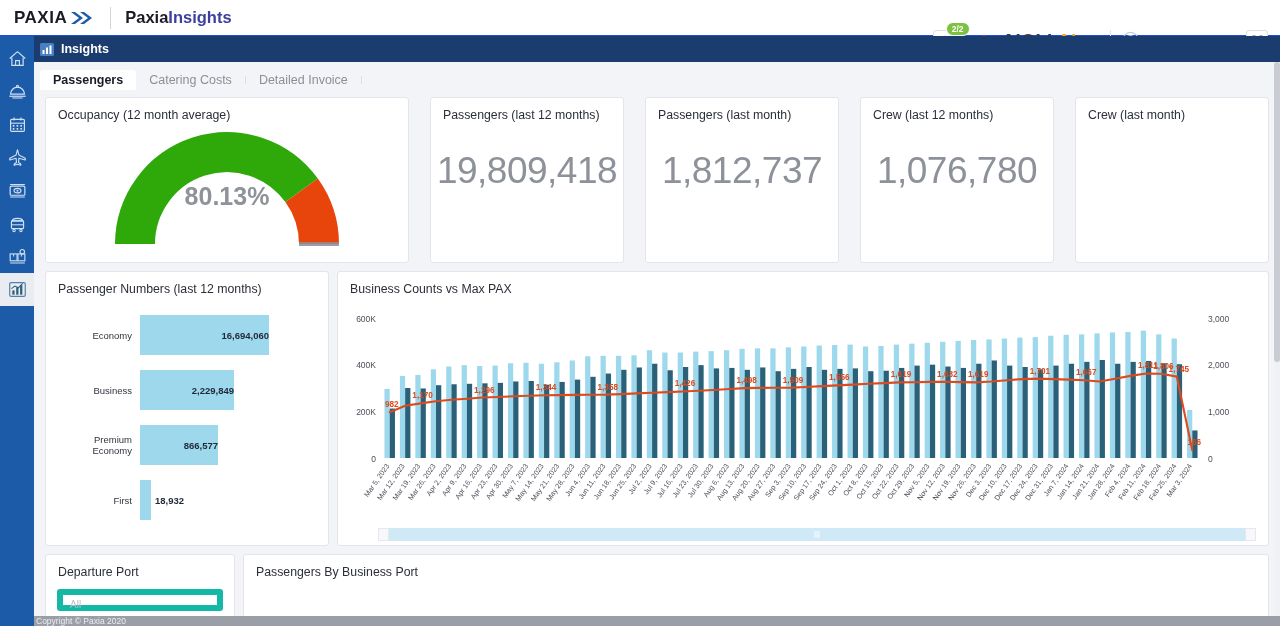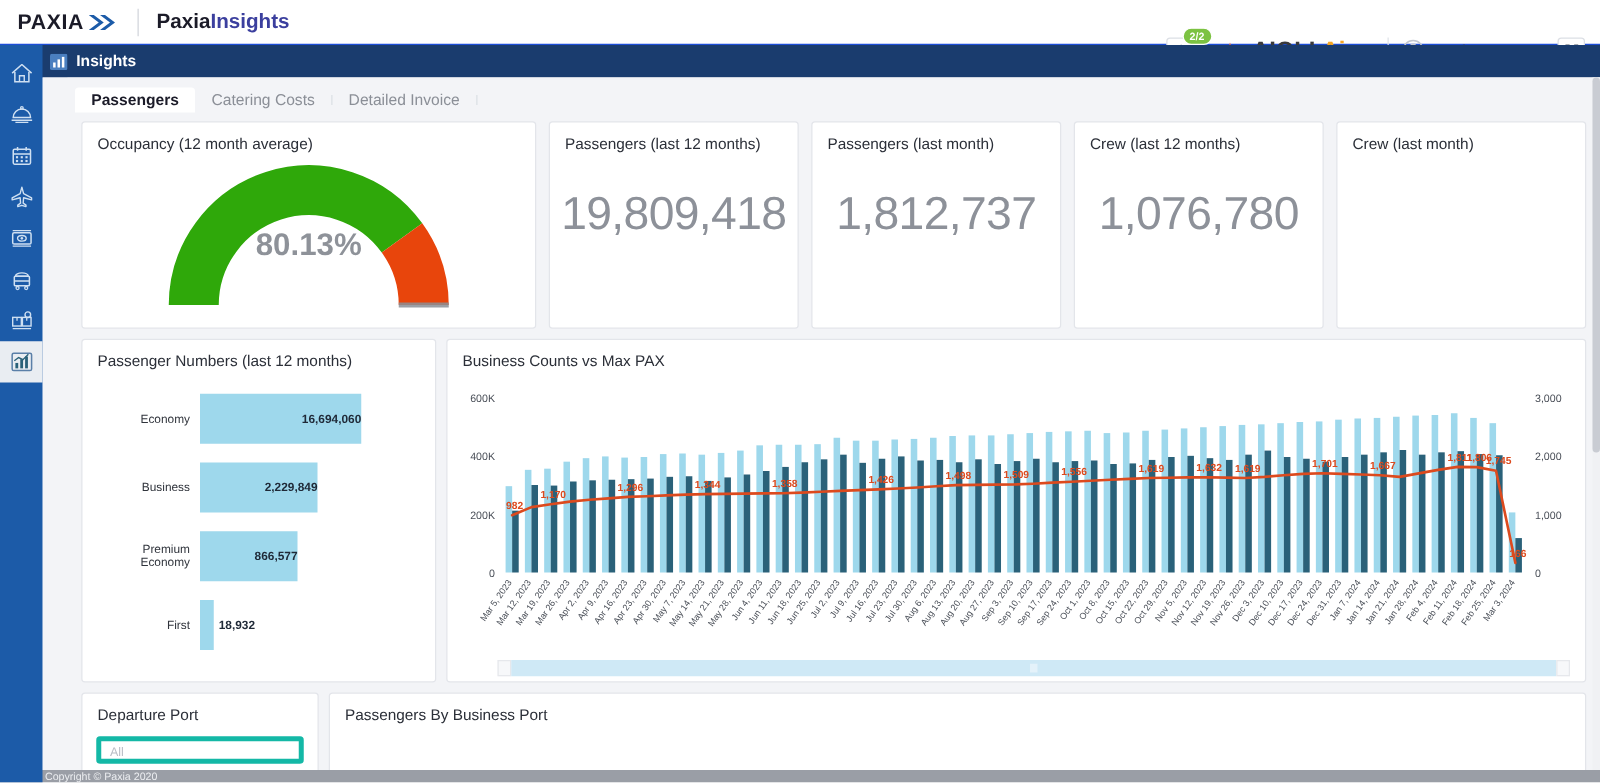--- a/index.html
+++ b/index.html
@@ -77,42 +77,42 @@
   .side-item {
     width: 34px; height: 33px; display: flex; align-items: center;
     justify-content: center;
   }
   .side-item.active { background: #e9edf2; }
   .side-item svg { display: block; }
 
   
   .main {
     position: absolute; left: 34px; top: 62px;
-    width: 1246px; height: 556px; background: #f3f4f7; overflow: hidden; padding-left: 20px;
+    width: 1246px; height: 556px; background: #f3f4f7; overflow: hidden;
   }
 
   
   .tabs {
     height: 28px; display: flex; align-items: stretch;
     padding: 8px 0 0 6px; background: #f3f4f7;
   }
   .tab {
     display: flex; align-items: center; padding: 0 13px;
     font-size: 12.5px; color: #8b8f97; background: transparent;
     border-radius: 3px 3px 0 0; position: relative;
   }
   .tab.active {
     background: #ffffff; color: #1b1b28; font-weight: 700;
   }
   .tab-sep { width: 1px; background: #dcdfe5; margin: 6px 0; }
   .tabstrip-fill { flex: 1; }
 
   
   .kpi-row {
-    display: flex; gap: 10px; padding: 7px 11px 0 11px;
+    display: flex; gap: 21px; padding: 7px 11px 0 11px;
   }
   .card {
     background: #fff; border: 1px solid #e3e5ea; border-radius: 3px;
     position: relative;
   }
   .card-title {
     font-size: 12.3px; color: #2b2f38; padding: 10px 0 0 12px;
     font-weight: 400;
   }
   .kpi-occ { width: 364px; height: 166px; }
@@ -171,21 +171,21 @@
     flex: 1; height: 13px; background: #cfe9f6;
     display: flex; align-items: center; justify-content: center;
   }
   .range-grip { width: 6px; height: 7px; background: #e4f2fa; }
 
   
   .bot-row { display: flex; gap: 8px; padding: 8px 11px 0 11px; }
   .card-dep-port { width: 190px; height: 80px; }
   .card-pass-port { flex: 1; height: 80px; }
   .dep-input {
-    margin: 10px 11px 0 11px; height: 22px; border: 4px solid #14b8a6;
+    margin: 10px 11px 0 11px; height: 22px; border: 6px solid #14b8a6;
     border-radius: 3px; background: #fff; font-size: 10px;
     color: #b9bdc5; padding: 4px 7px;
   }
 
   
   .footer {
     position: absolute; left: 0; bottom: 0; width: 1280px; height: 10px;
     background: #9a9ea6; color: #eceef1; font-size: 8.5px;
     display: flex; align-items: center; padding-left: 36px;
   }

